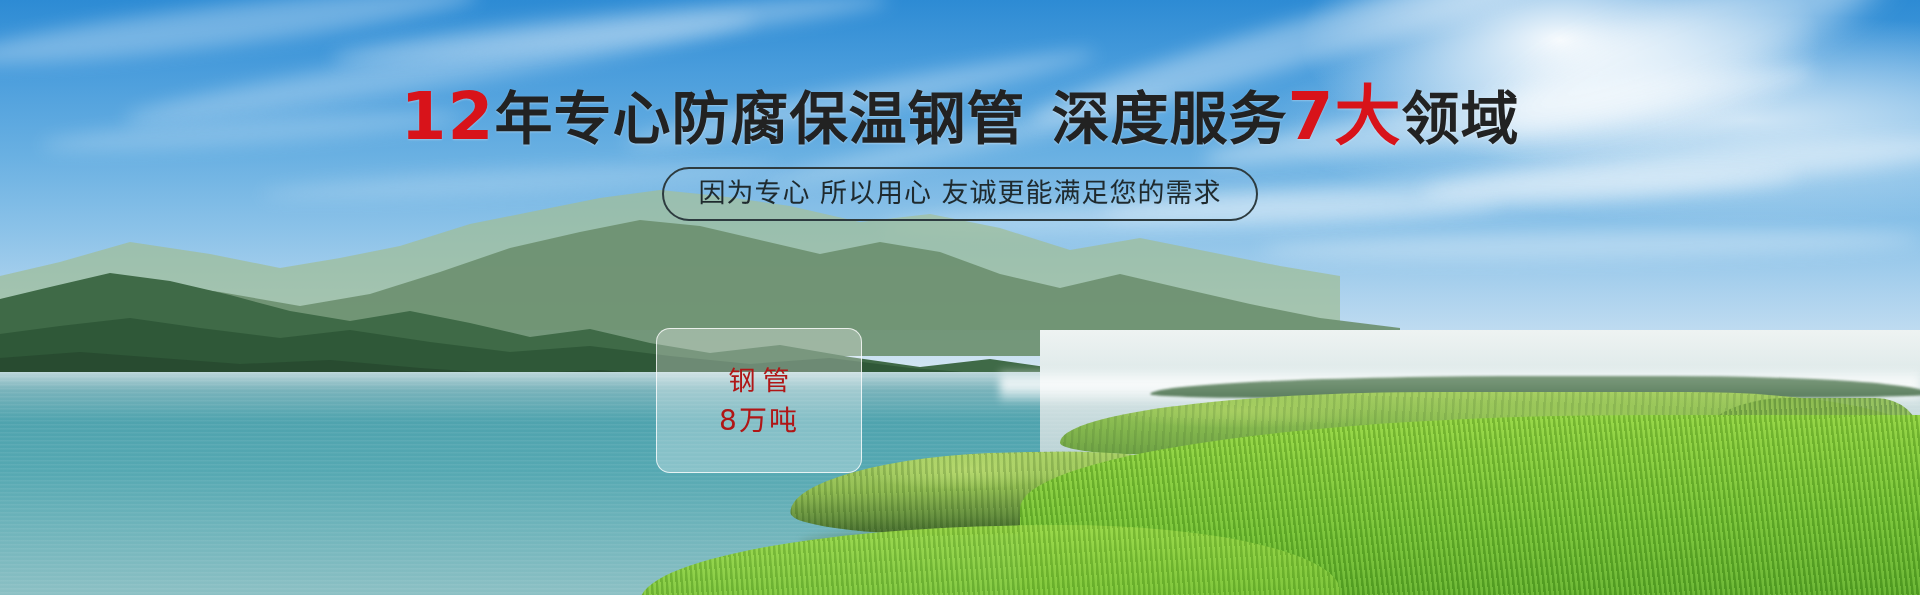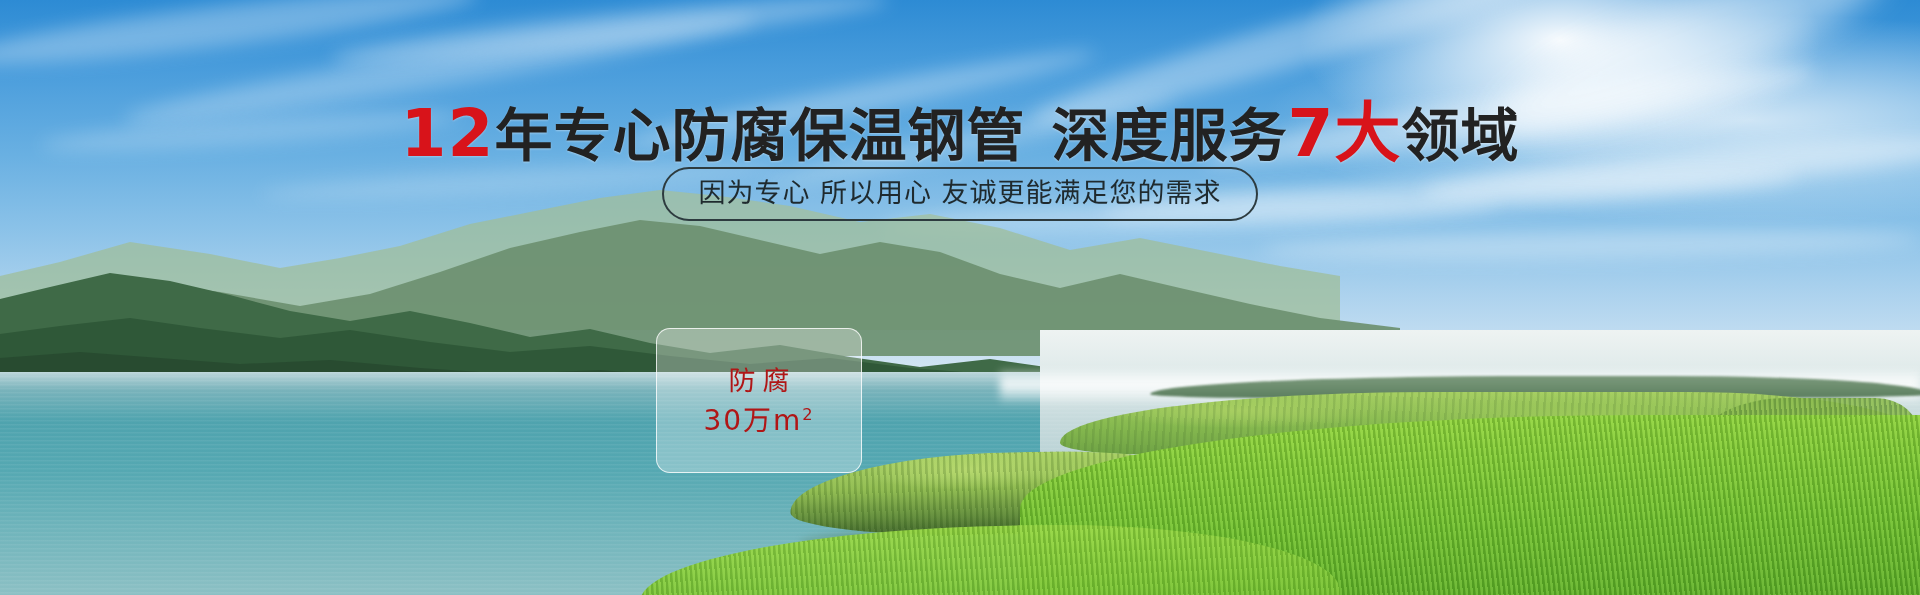--- a/index.html
+++ b/index.html
@@ -245,21 +245,20 @@
     position: absolute;
     left: 0; right: 0;
     top: 84px;
     text-align: center;
     white-space: nowrap;
     font-size: 58px;
     line-height: 1;
     font-weight: 700;
     letter-spacing: 1px;
     font-family: "DejaVu Sans", "Liberation Sans", sans-serif;
-    margin-top: 17px;
   }
   .headline .dark {
     color: #222222;
     text-shadow: 0 1px 2px rgba(255,255,255,0.35);
   }
   .headline .red {
     color: #d8131a;
     font-size: 66px;
     text-shadow: 0 1px 2px rgba(255,255,255,0.3);
   }
@@ -398,22 +397,22 @@
     <div class="headline">
       <span class="red">12</span><span class="dark">年专心防腐保温钢管</span><span class="gap"></span><span class="dark">深度服务</span><span class="red">7大</span><span class="dark">领域</span>
     </div>
 
     <div class="subtitle-wrap">
       <div class="subtitle">因为专心 所以用心  友诚更能满足您的需求</div>
     </div>
 
     <div class="cards">
 
-
       <div class="card">
-        <div class="card-title">防腐</div>
-        <div class="card-value"><span>30万m</span><sup>2</sup></div>
+        <div class="card-title">钢管</div>
+        <div class="card-value"><span>8万吨</span></div>
       </div>
+
 
 
     </div>
   </div>
 </div>
 
 </body></html>

